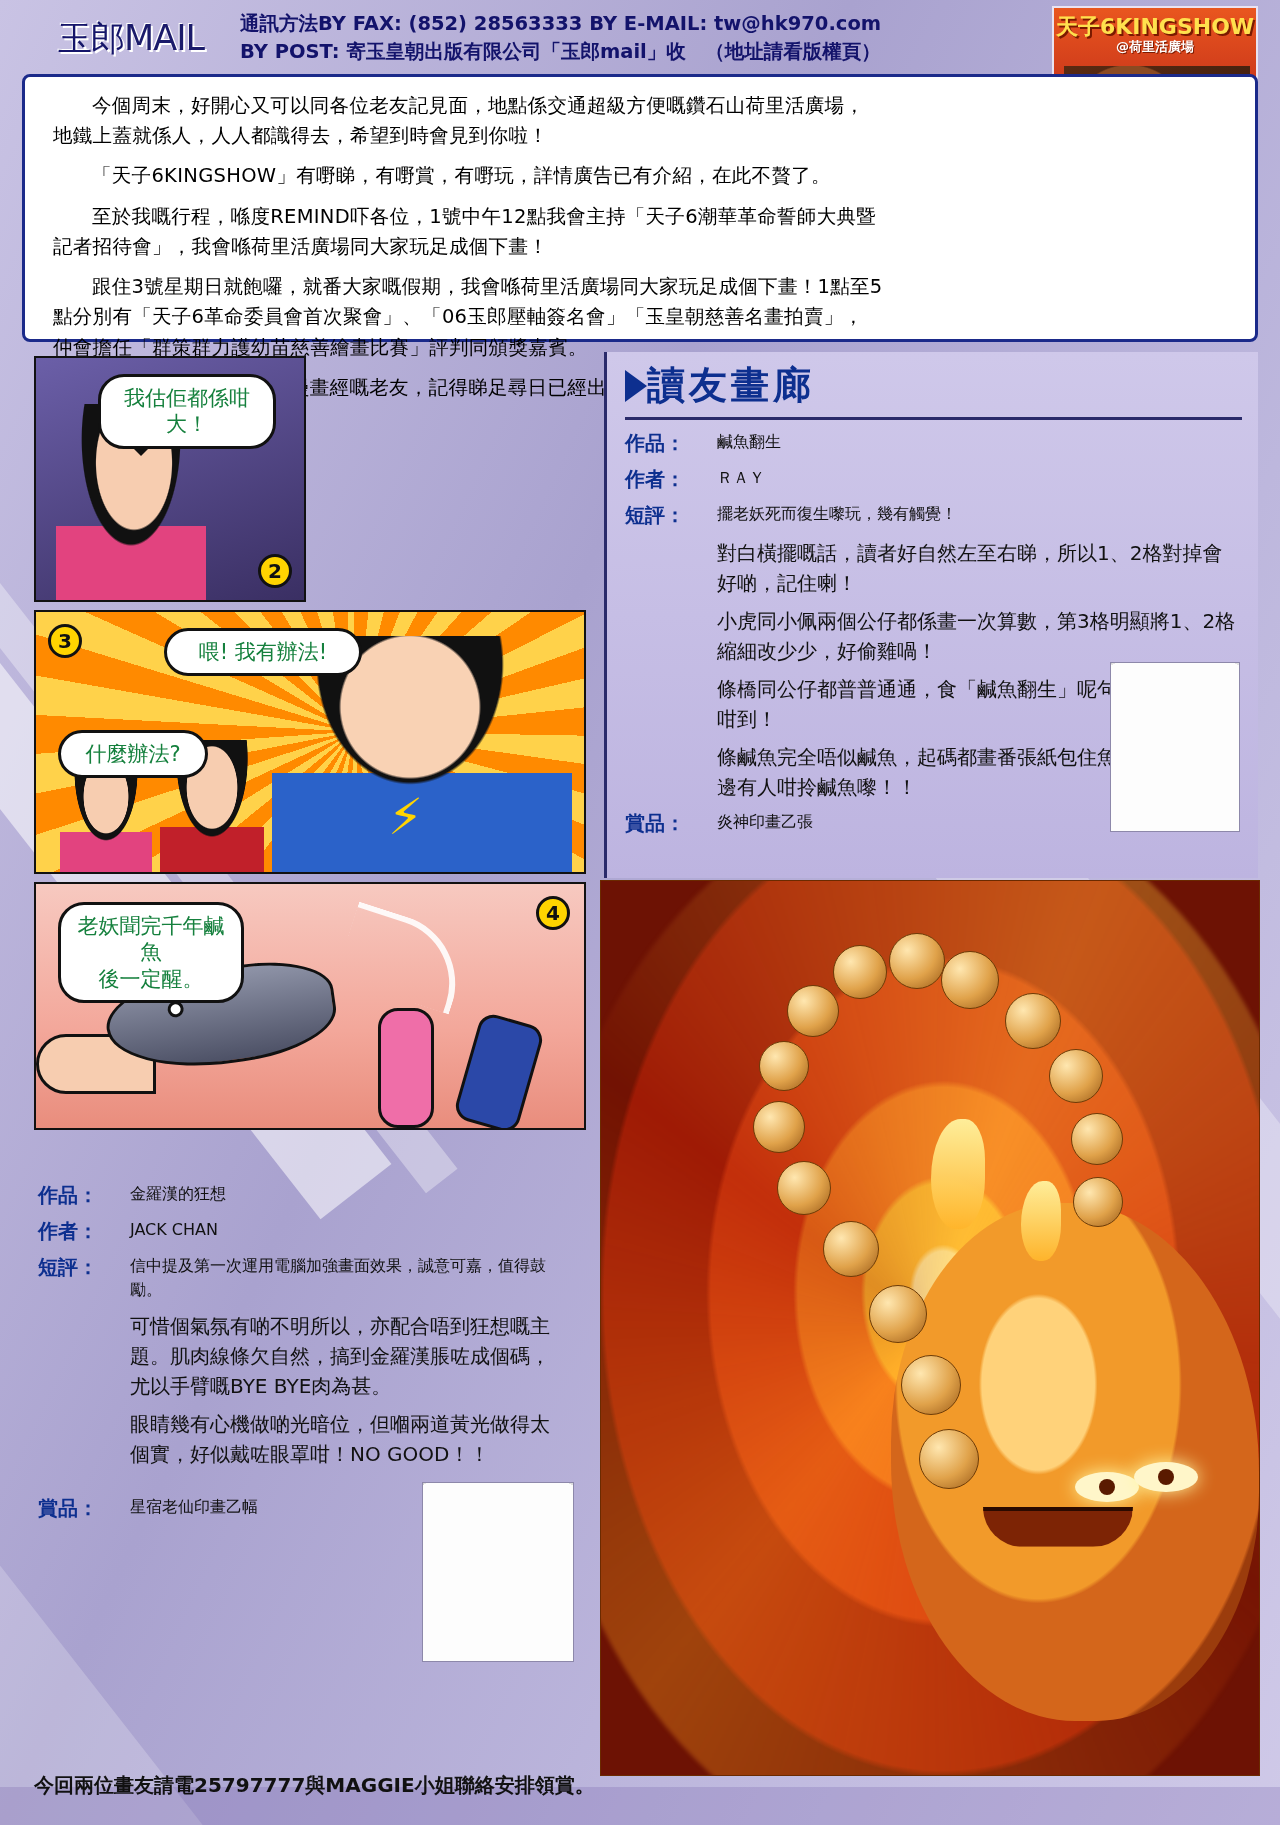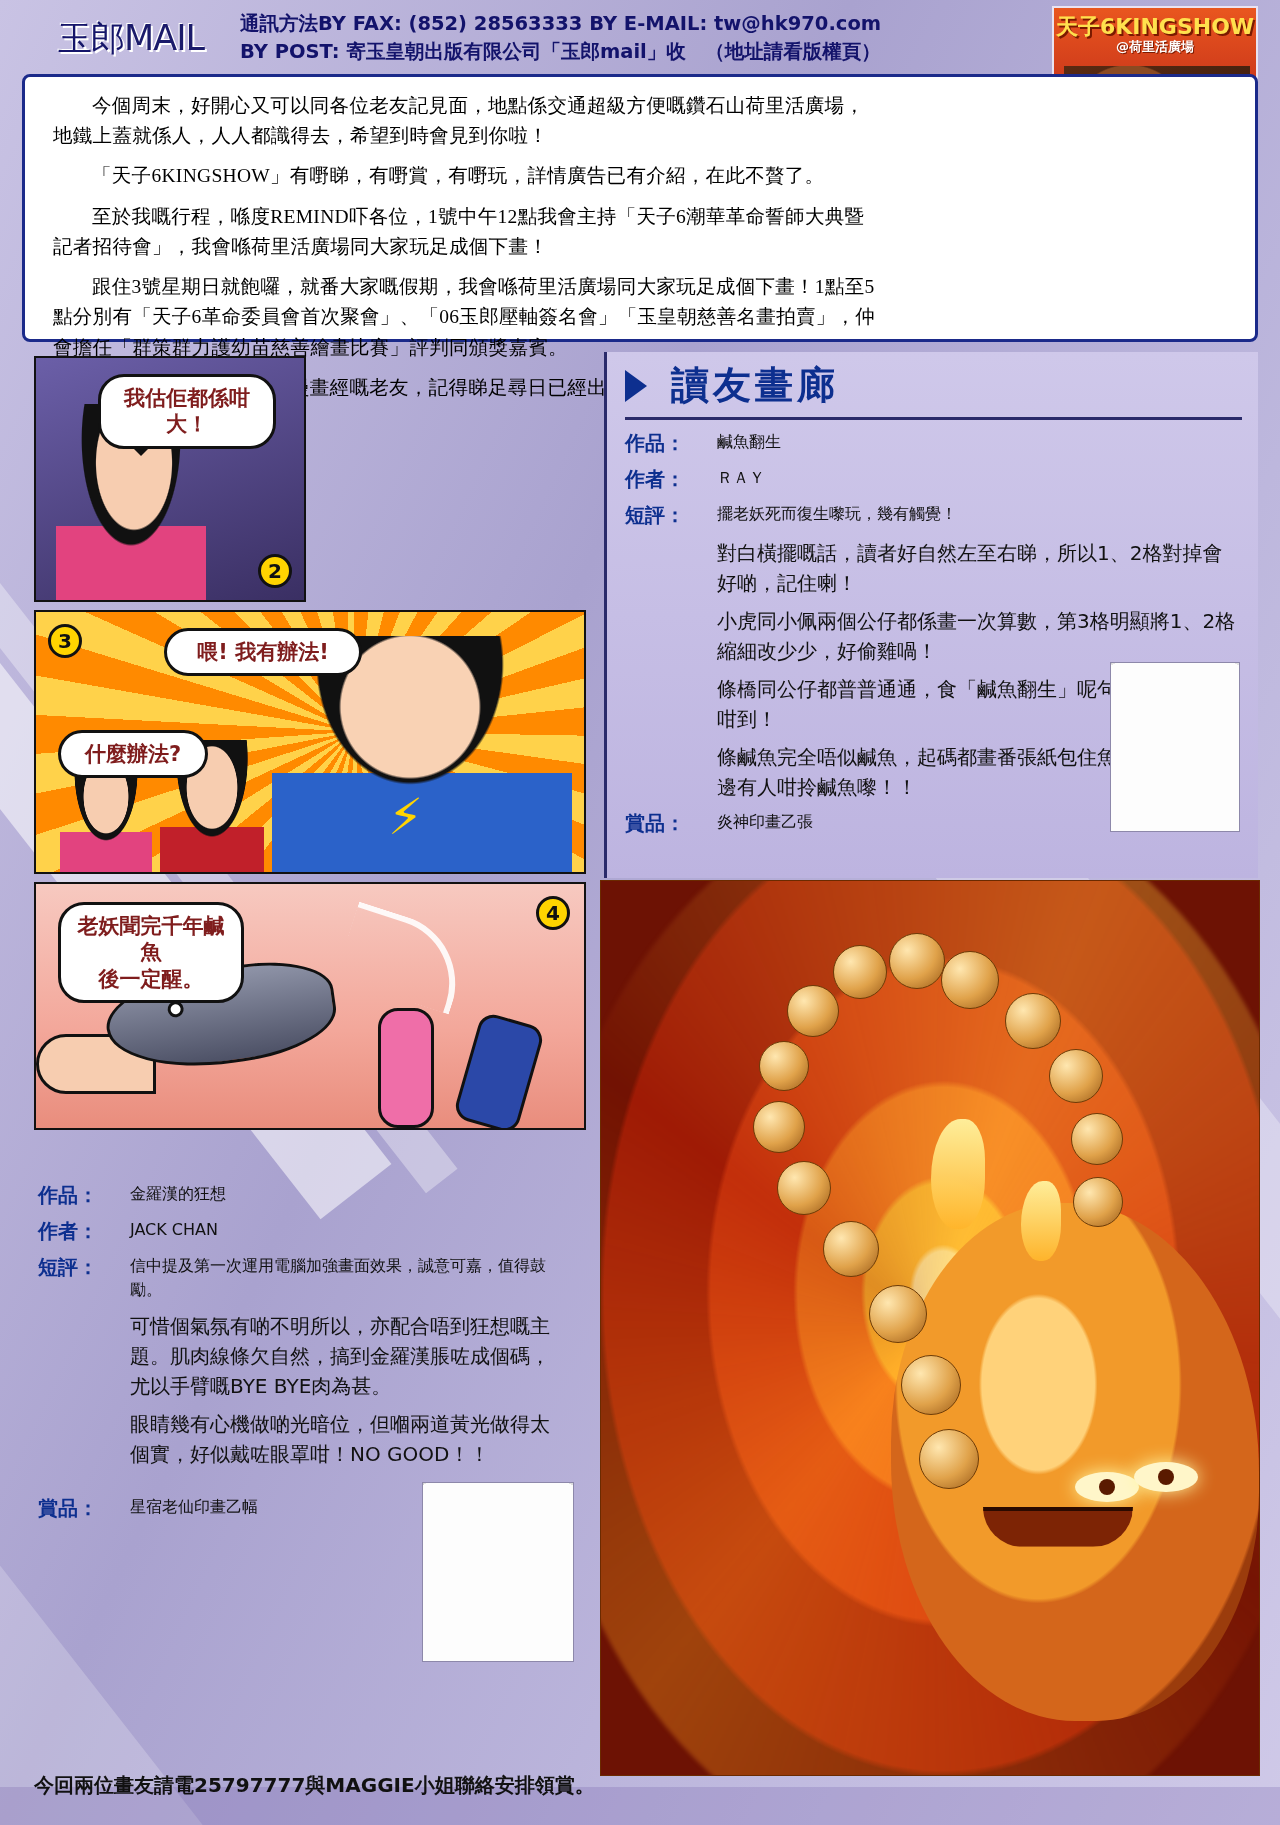--- a/index.html
+++ b/index.html
@@ -75,21 +75,21 @@
   }
   .letter p {
     margin:0 0 10px 0;
     font-size:19.5px;
     line-height:1.55;
     color:#000;
     text-indent:2em;
     letter-spacing:0.3px;
   }
   .letter p:last-child { margin-bottom:0; }
-  .letter-inner { width:830px;font-family:Liberation Serif, serif; }
+  .letter-inner { width:830px; }
 
   
   .comic { position:absolute; left:34px; top:356px; width:556px; }
   .panel { border:2px solid #111; position:relative; overflow:hidden; }
   .row { display:flex; gap:8px; }
   .p1 { width:272px; height:246px; }
   .p2 { width:272px; height:246px; }
   .p3 { width:552px; height:264px; margin-top:8px; }
   .p4 { width:552px; height:248px; margin-top:8px; }
 
@@ -134,21 +134,21 @@
     border:3px solid #111; transform:rotate(-8deg); }
   .fish-eye { position:absolute; left:60px; top:24px; width:16px; height:16px; background:#fff; border:3px solid #111; border-radius:50%; }
   .arm { position:absolute; left:0px; top:150px; width:120px; height:60px; background:#f7cdb0; border:3px solid #111; border-radius:40px 0 0 40px;}
   .leg1 { position:absolute; right:150px; bottom:0; width:56px; height:120px; background:#ef6ea8; border:3px solid #111; border-radius:20px;}
   .leg2 { position:absolute; right:52px; bottom:0; width:66px; height:110px; background:#2b48a8; border:3px solid #111; border-radius:16px; transform:rotate(16deg);}
   .swoosh { position:absolute; right:120px; top:34px; width:120px; height:80px;
     border-top:6px solid #fff; border-right:6px solid #fff; border-radius:0 70px 0 0; opacity:.9; transform:rotate(18deg);}
 
   .bubble {
     position:absolute; background:#fff; border:3px solid #111; border-radius:26px;
-    padding:8px 14px; font-size:21px; font-weight:bold; color:#7f1d1d; line-height:1.25;
+    padding:8px 14px; font-size:21px; font-weight:normal; color:#15803d; line-height:1.25;
     text-align:center; white-space:pre-line;
   }
   .bubble.round { border-radius:50%; }
   .bubble:after {
     content:""; position:absolute; width:0; height:0;
   }
   .b1 { left:62px; top:16px; width:178px; }
   .b1:after { left:30px; bottom:-20px; border:10px solid transparent; border-top-color:#111; }
   .b2 { left:206px; top:28px; width:74px; height:74px; display:flex; align-items:center; justify-content:center; font-size:20px;}
   .b2s { left:14px; top:6px; font-size:18px; font-weight:bold; color:#000; position:absolute; }
@@ -166,21 +166,21 @@
   .n3 { left:12px; top:12px; }
   .n4 { right:14px; top:12px; }
 
   
   .gallery {
     position:absolute; left:604px; top:352px; width:654px; height:526px;
     background:linear-gradient(180deg,#cfc8ea,#bdb4e0);
     border-left:3px solid #2a2a6a;
     padding:8px 16px 8px 18px;
   }
-  .gal-head { display:flex; align-items:center; gap:24px; margin-bottom:6px;font-family:Liberation Serif, serif; }
+  .gal-head { display:flex; align-items:center; gap:0; margin-bottom:6px;font-family:Liberation Serif, serif; }
   .gal-arrow { width:0;height:0;border-left:22px solid #0d2f8f;border-top:16px solid transparent;border-bottom:16px solid transparent; }
   .gal-title { font-size:38px; font-weight:bold; color:#0d2f8f; letter-spacing:4px; }
   .hr-blue { height:3px; background:#2a2a6a; margin:2px 0 10px 0; }
 
   .field { display:flex; margin-bottom:9px; }
   .flabel { color:#0d2f8f; font-weight:bold; font-size:20px; width:92px; flex:0 0 92px; }
   .fval { font-size:16px; color:#111; line-height:1.5; }
   .crit-body { margin-left:92px; }
   .crit-body p { margin:0 0 8px 0; font-size:20px; line-height:1.5; color:#111; }
   .sketch1 {

